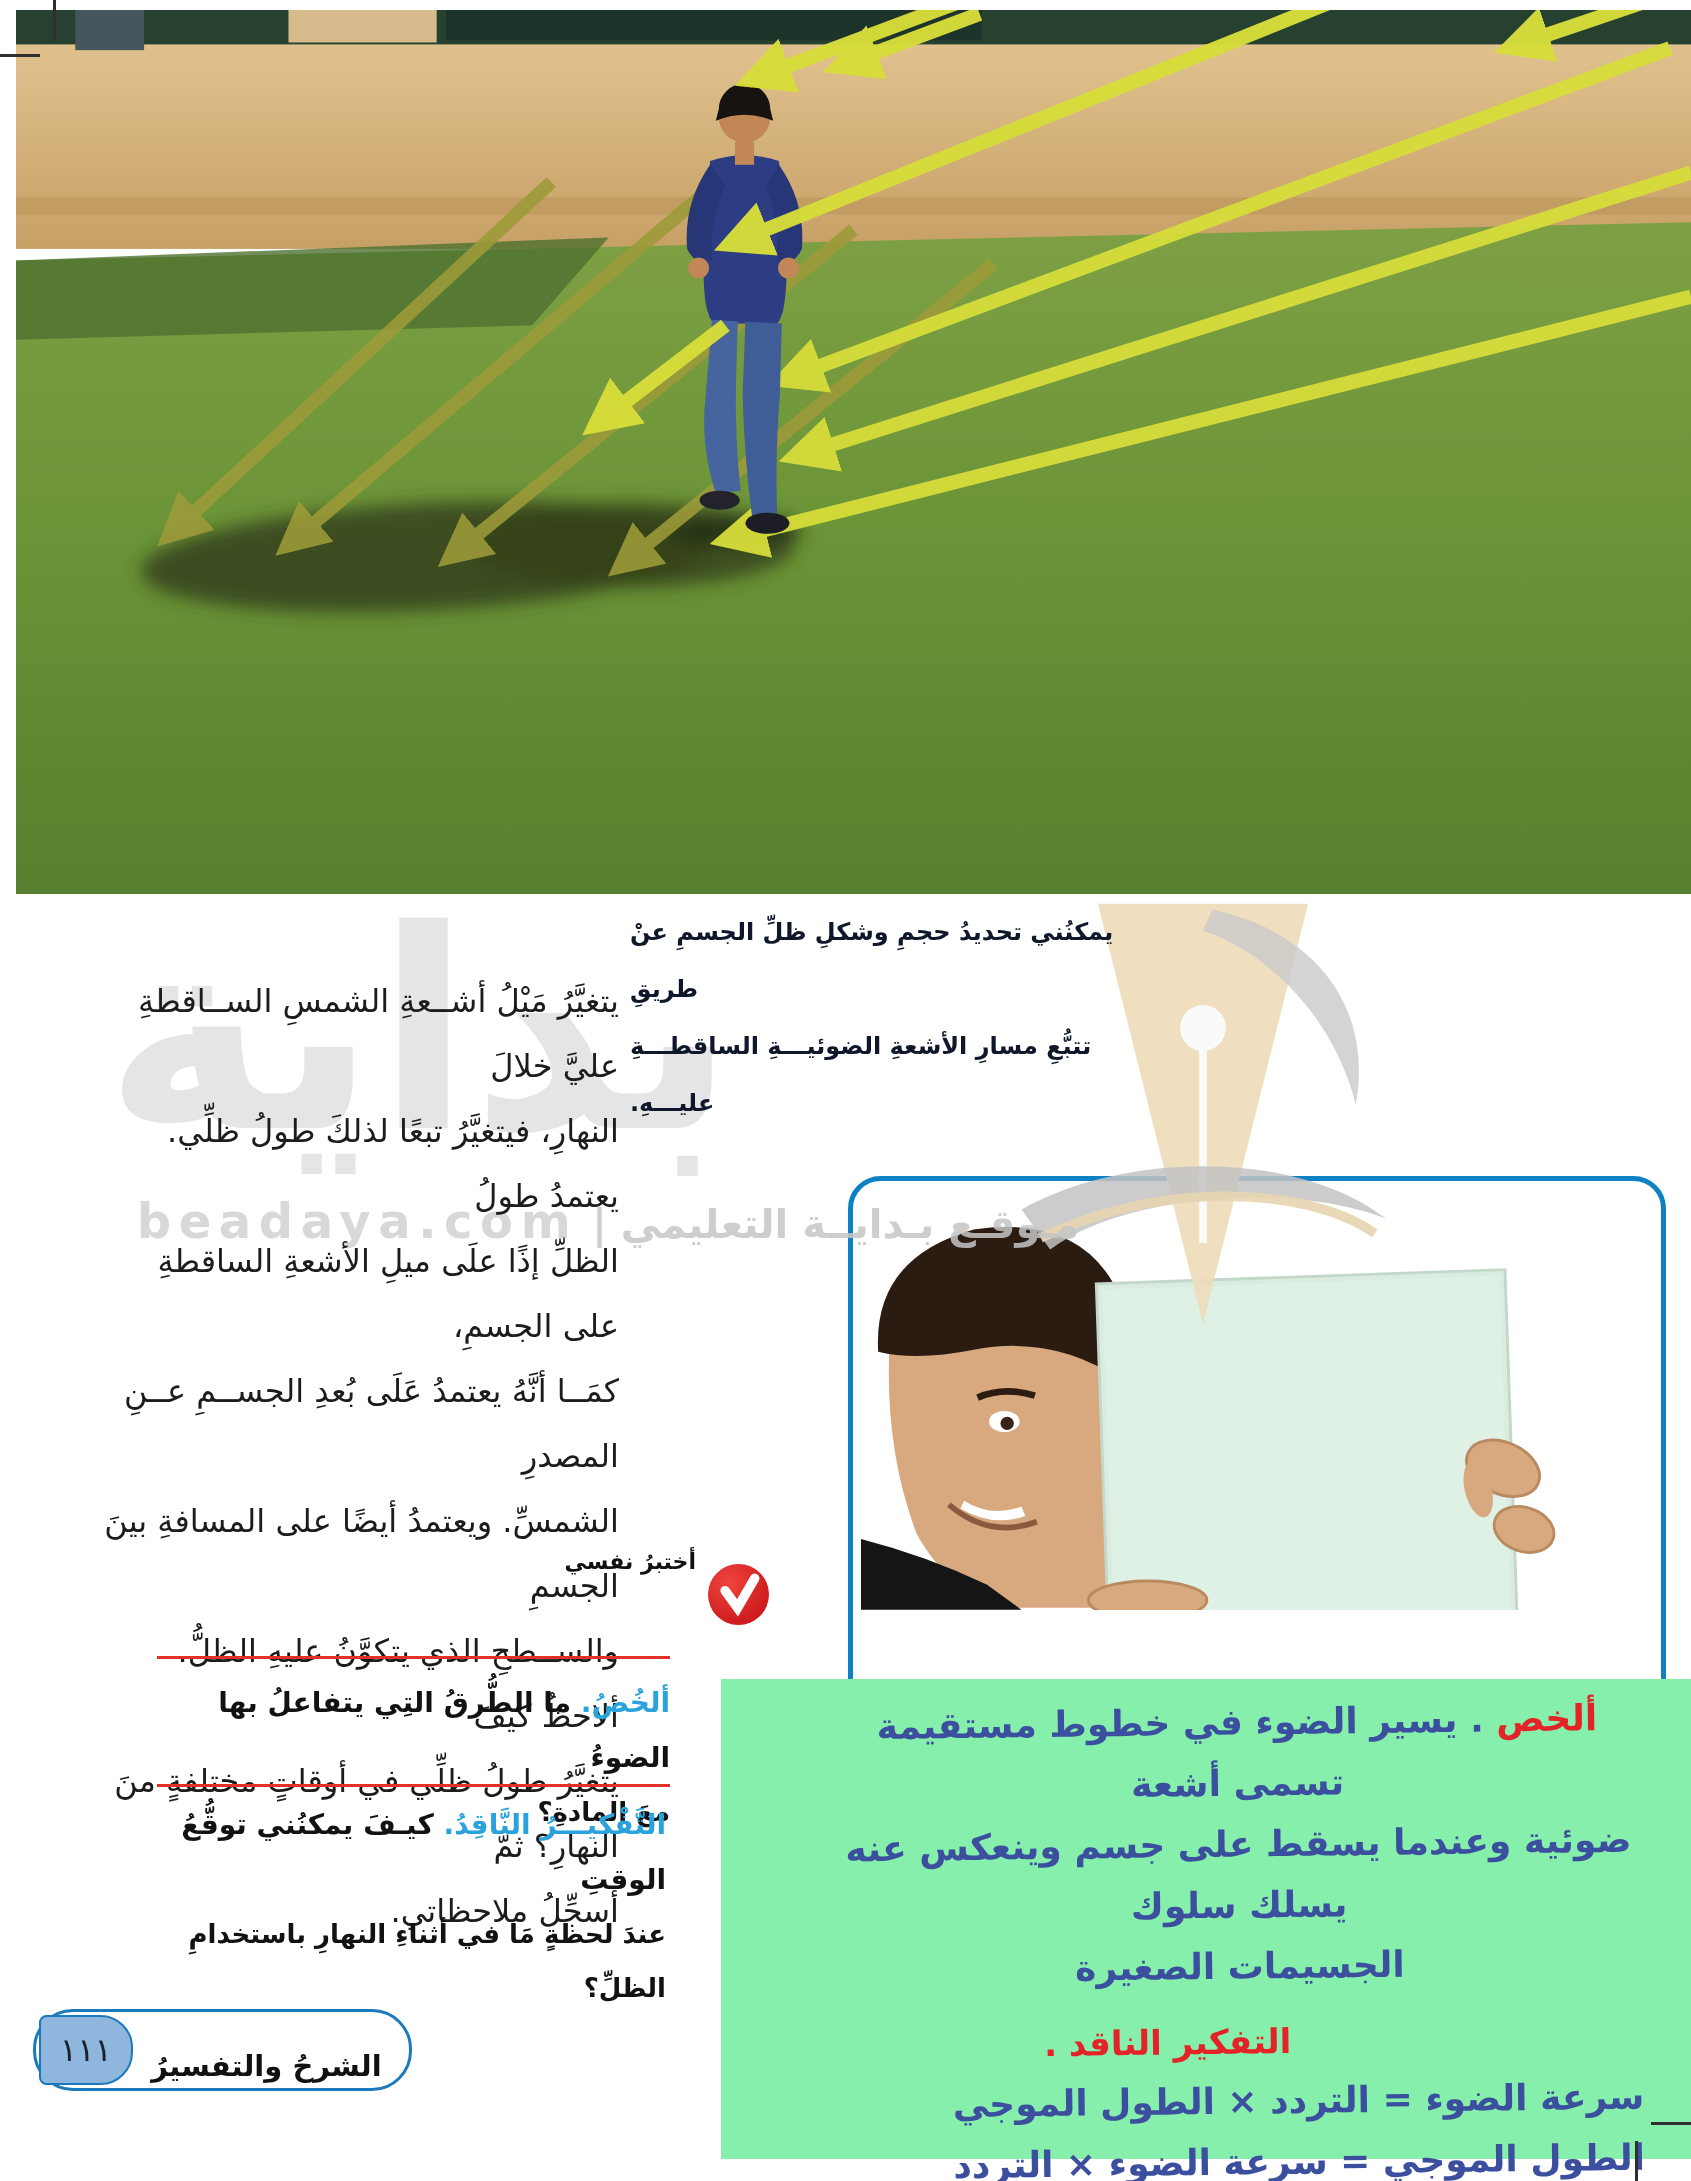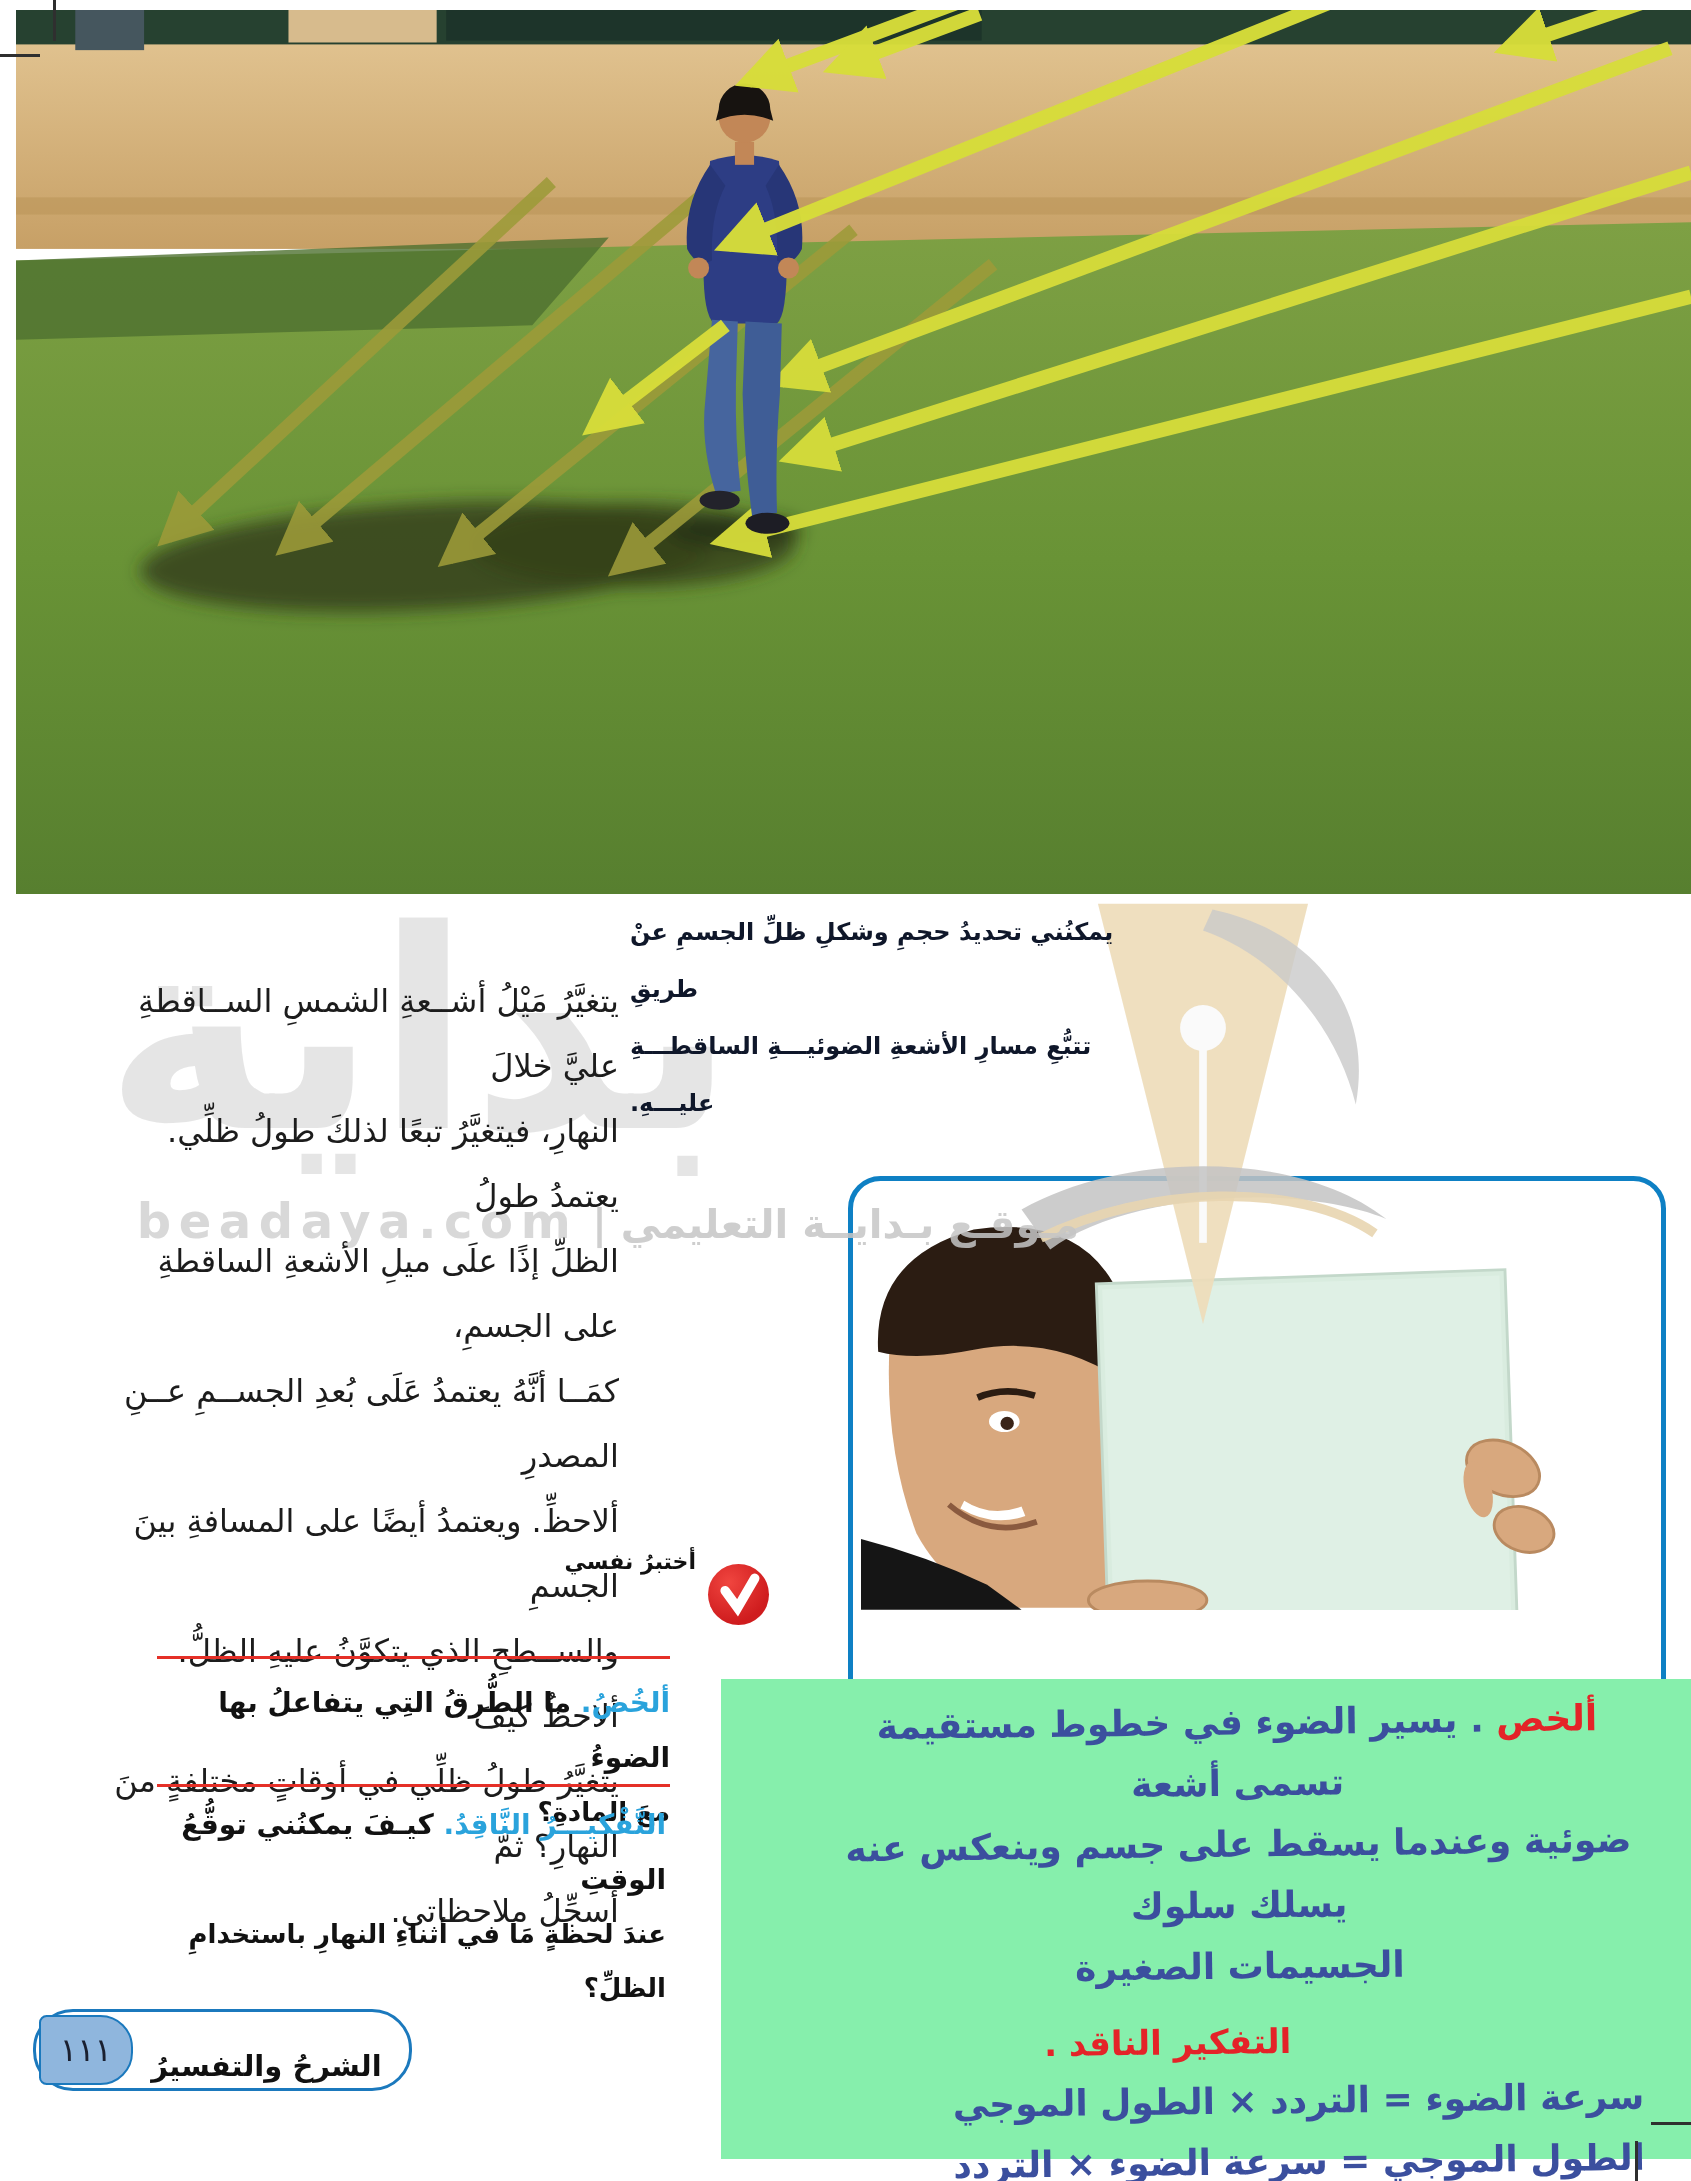--- a/index.html
+++ b/index.html
@@ -166,21 +166,21 @@
   <div class="abs wm wm-row">
     <span>مـوقـع بـدايــة التعليمي |</span>
     <span class="latin">beadaya.com</span>
   </div>
 
   <div class="abs paragraph">
     <div>يتغيَّرُ مَيْلُ أشــعةِ الشمسِ الســاقطةِ عليَّ خلالَ</div>
     <div>النهارِ، فيتغيَّرُ تبعًا لذلكَ طولُ ظلِّي. يعتمدُ طولُ</div>
     <div>الظلِّ إذًا علَى ميلِ الأشعةِ الساقطةِ على الجسمِ،</div>
     <div>كمَــا أنَّهُ يعتمدُ عَلَى بُعدِ الجســمِ عــنِ المصدرِ</div>
-    <div>ألاحظِّ. ويعتمدُ أيضًا على المسافةِ بينَ الجسمِ</div>
+    <div>الشمسِّ. ويعتمدُ أيضًا على المسافةِ بينَ الجسمِ</div>
     <div>والســطحِ الذي يتكوَّنُ عليهِ الظلُّ. ألاحظُ كيفَ</div>
     <div>يتغيَّرُ طولُ ظلِّي في أوقاتٍ مختلفةٍ منَ النهارِ؟ ثمَّ</div>
     <div>أسجِّلُ ملاحظاتي.</div>
   </div>
 
   <div class="abs info-card">
     <svg width="793" height="421" viewBox="0 0 830 440">
       <rect x="0" y="0" width="830" height="440" fill="#ffffff"></rect>
 
       <path d="M30,160 Q24,270 58,360 Q92,424 160,438 L268,438 L268,150 Q150,105 30,160 Z" fill="#d8a87e"></path>

